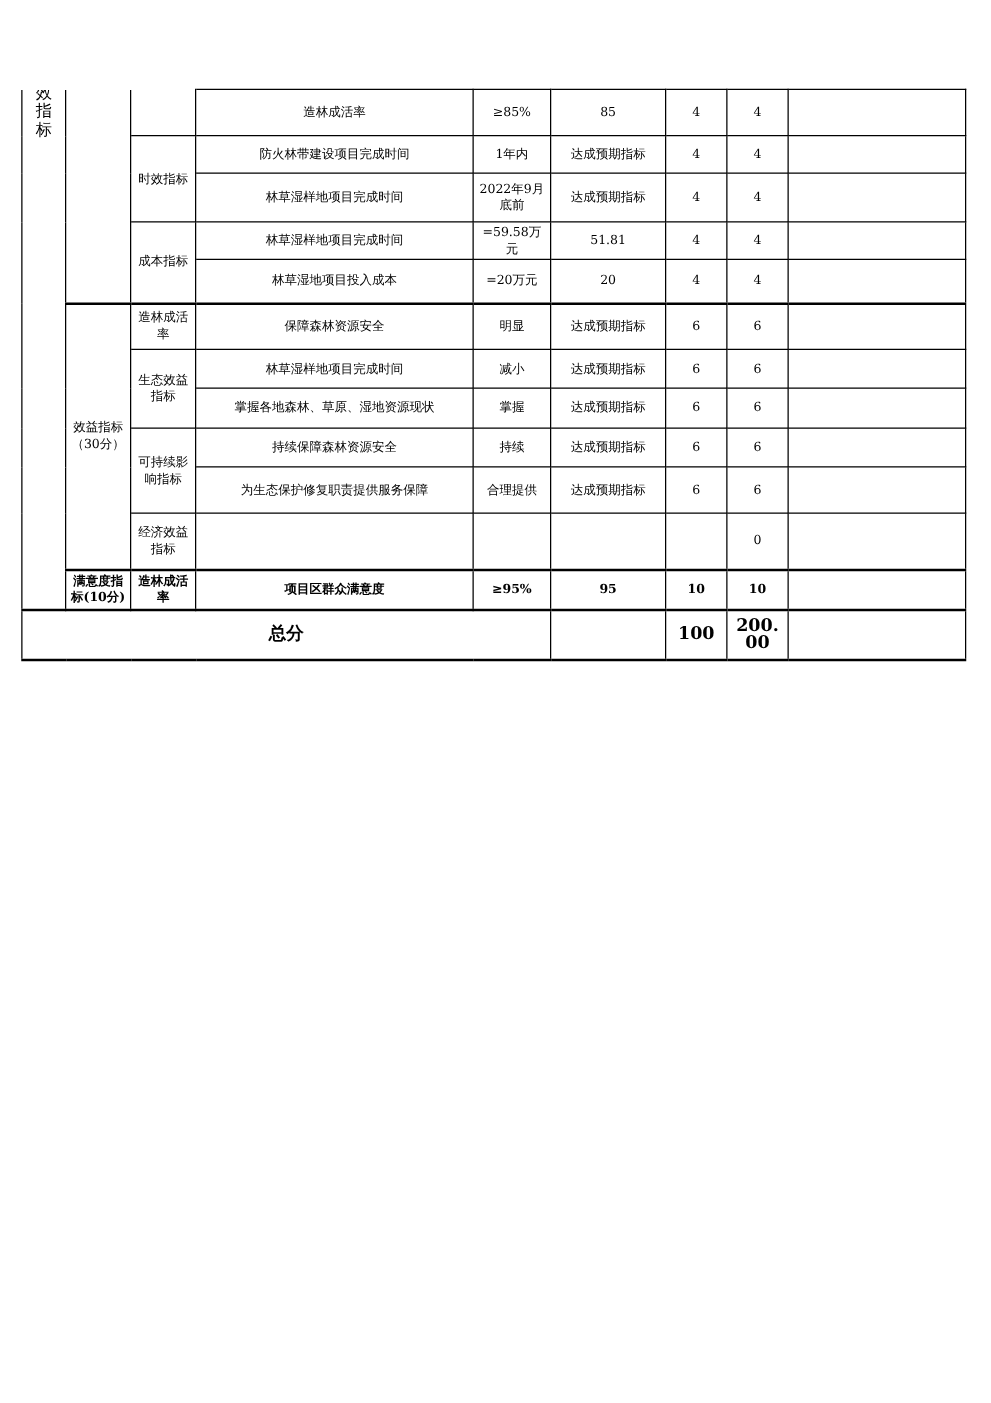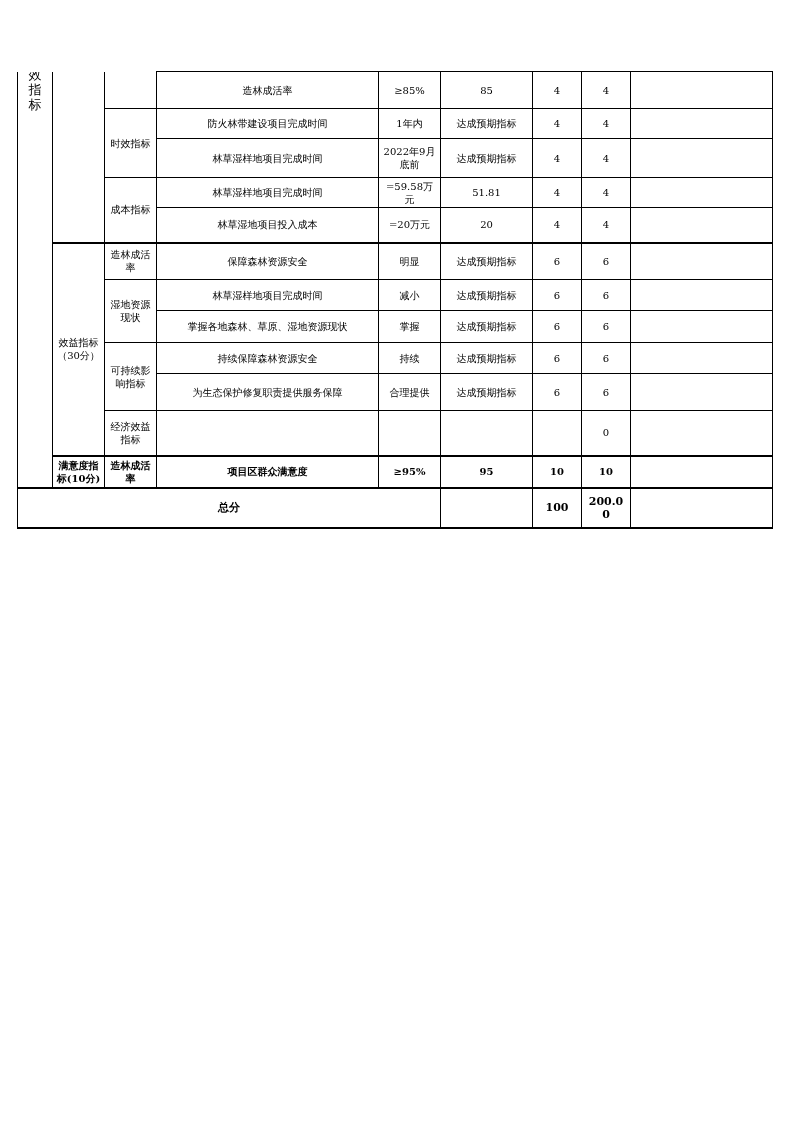--- a/index.html
+++ b/index.html
@@ -50,21 +50,21 @@
   .v-label{
     margin-top:-5px;
     width:15px;
     font-size:13px;
     line-height:15px;
     word-break:break-all;
     text-align:center;
   }
   td.total-label,td.total-num{
     font-weight:bold;
-    font-size:11px;
+    font-size:14px;
   }
 </style>
 </head>
 <body>
 
 <div class="page">
   <table class="score-table">
     <colgroup>
       <col style="width:35px">
         <col style="width:52px">
@@ -130,21 +130,21 @@
         <td rowspan="6">效益指标（30分）</td>
         <td>造林成活率</td>
         <td class="ind">保障森林资源安全</td>
         <td>明显</td>
         <td>达成预期指标</td>
         <td>6</td>
         <td>6</td>
         <td></td>
       </tr>
       <tr class="r7">
-        <td rowspan="2">湿地资源现状</td>
+        <td rowspan="2">生态效益指标</td>
         <td class="ind">林草湿样地项目完成时间</td>
         <td>减小</td>
         <td>达成预期指标</td>
         <td>6</td>
         <td>6</td>
         <td></td>
       </tr>
       <tr class="r8">
         <td class="ind">掌握各地森林、草原、湿地资源现状</td>
         <td>掌握</td>

